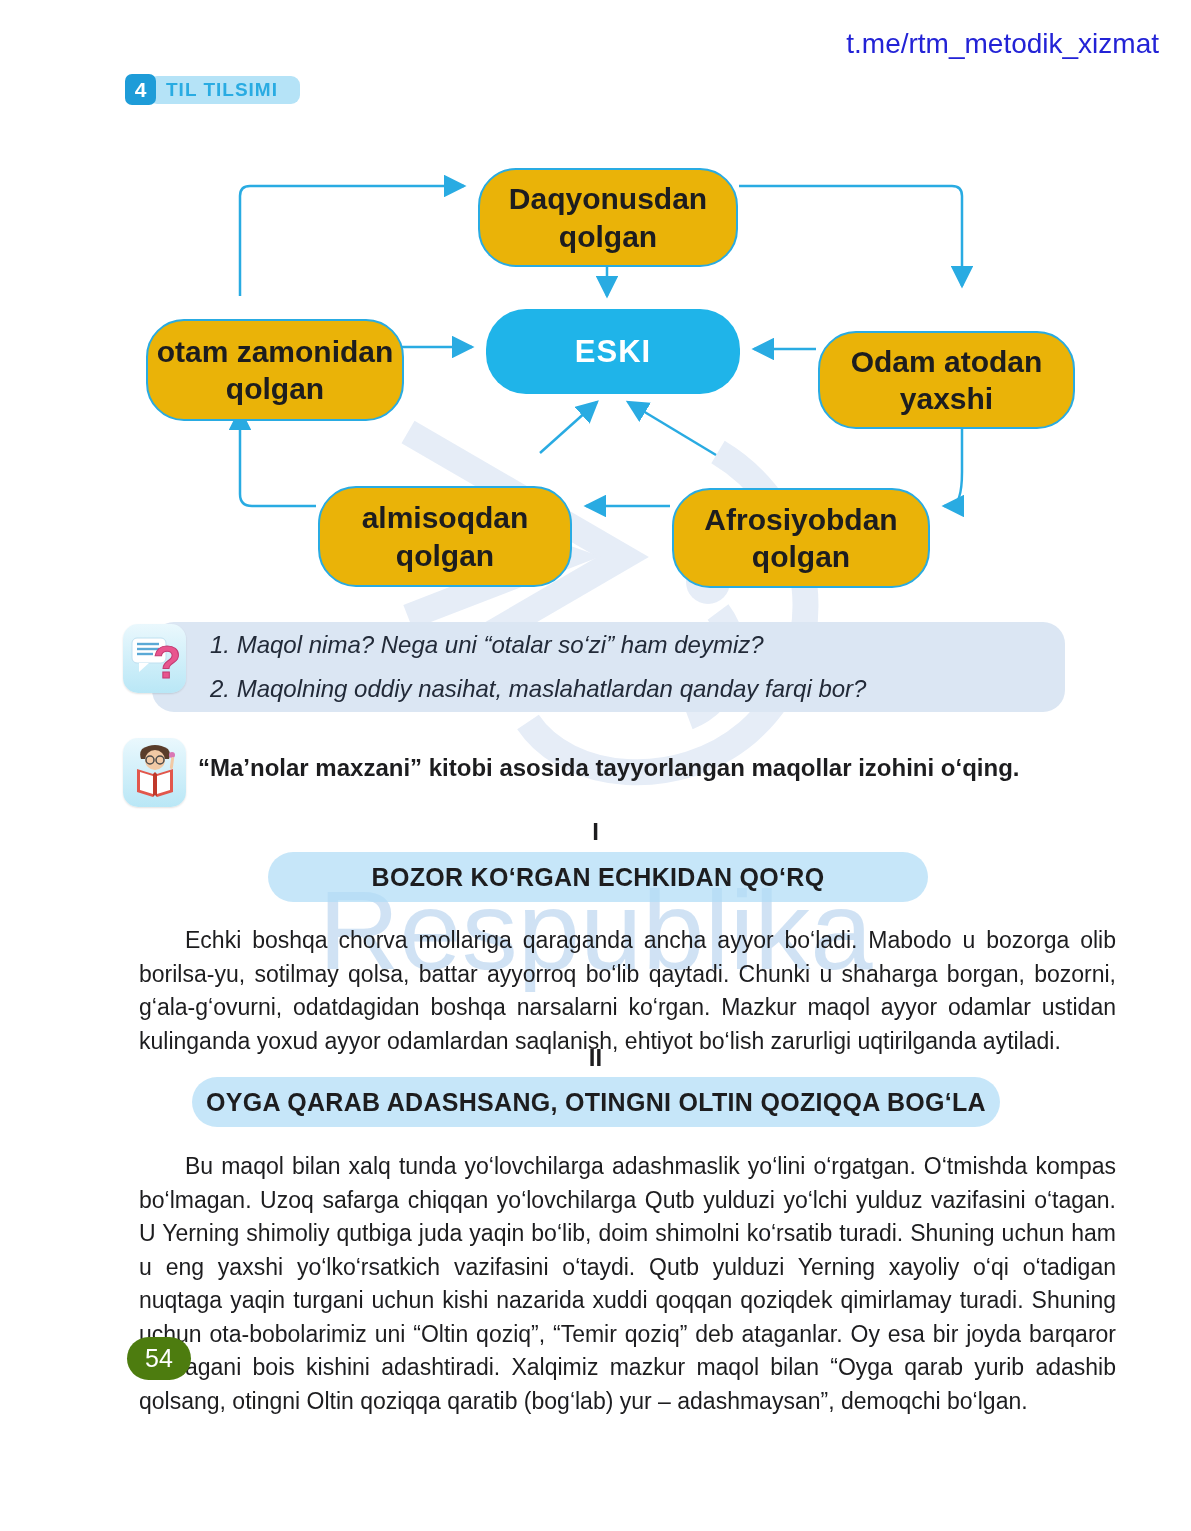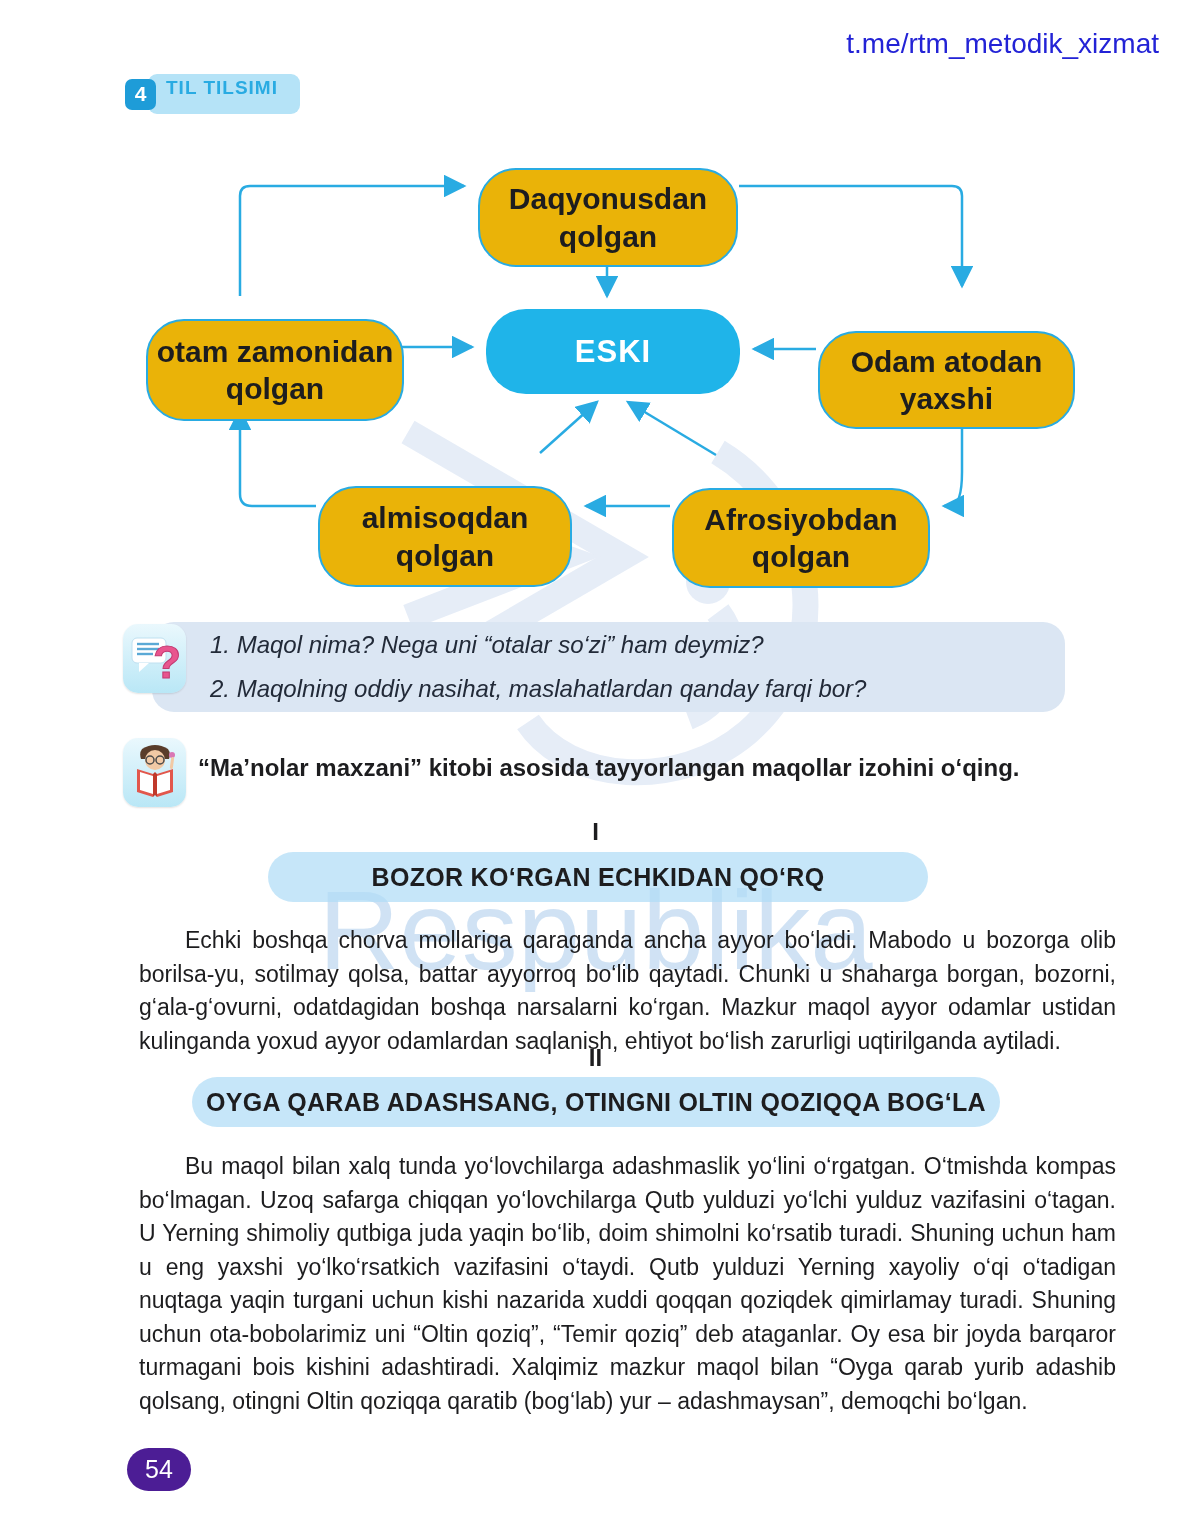--- a/index.html
+++ b/index.html
@@ -6,21 +6,21 @@
   #page{
     position:relative;width:1191px;height:1531px;overflow:hidden;background:#ffffff;
     font-family:"Liberation Sans", sans-serif;color:#1d1d1f;
   }
   
   .tg-link{position:absolute;top:28px;right:32px;font-size:28px;color:#2323d6;text-decoration:none;}
   .unit-badge{position:absolute;top:74px;left:125px;display:flex;align-items:center;}
   .unit-num{width:31px;height:31px;background:#1e9cd8;border-radius:7px;color:#fff;
     font-weight:bold;font-size:21px;display:flex;align-items:center;justify-content:center;z-index:2;}
   .unit-bar{margin-left:-8px;background:#b5e3f7;border-radius:9px;height:28px;display:flex;align-items:center;
-    padding:0 22px 12px 18px;color:#29abe2;font-weight:bold;font-size:19px;letter-spacing:1px;}
+    padding:0 22px 0 18px;color:#29abe2;font-weight:bold;font-size:19px;letter-spacing:1px;}
   
   .wm-text{position:absolute;left:0;width:100%;text-align:center;
     font-size:112px;font-weight:400;color:rgba(169,203,235,0.55);z-index:0;white-space:nowrap;}
   #wm1{top:838px;margin-top:28px;}
   #wm2{top:1012px;}
   .wm-logo{position:absolute;left:388px;top:392px;z-index:0;opacity:.85;}
   
   .dg-arrows{position:absolute;left:0;top:0;z-index:1;}
   .dg-node{position:absolute;background:#eab308;border:2.5px solid #29abe2;border-radius:38px;
     display:flex;align-items:center;justify-content:center;text-align:center;
@@ -52,21 +52,21 @@
   .title-band{position:absolute;background:rgba(176,220,246,0.72);border-radius:26px;height:50px;
     display:flex;align-items:center;justify-content:center;font-weight:bold;font-size:25px;
     letter-spacing:.3px;z-index:1;}
   #band1{left:268px;top:852px;width:660px;}
   #band2{left:192px;top:1077px;width:808px;}
   .body-par{position:absolute;left:123px;width:977px;font-size:23px;line-height:33.5px;
     text-align:justify;text-indent:46px;z-index:1;margin:16px;}
   #par1{top:908px;}
   #par2{top:1134px;}
   
-  .page-pill{position:absolute;left:127px;top:1448px;width:64px;height:43px;background:#4c1d95;
+  .page-pill{position:absolute;left:127px;top:1337px;width:64px;height:43px;background:#4d7c0f;
     border-radius:22px;color:#ffffff;font-size:25px;display:flex;align-items:center;justify-content:center;z-index:1;}
 </style>
 </head>
 <body>
 
 <div id="page">
 
   <div class="wm-text" id="wm1">Respublika</div>
   <svg class="wm-logo" width="470" height="440" viewBox="0 0 470 440">
     <g fill="none" stroke="#e2eaf6" stroke-width="26">

